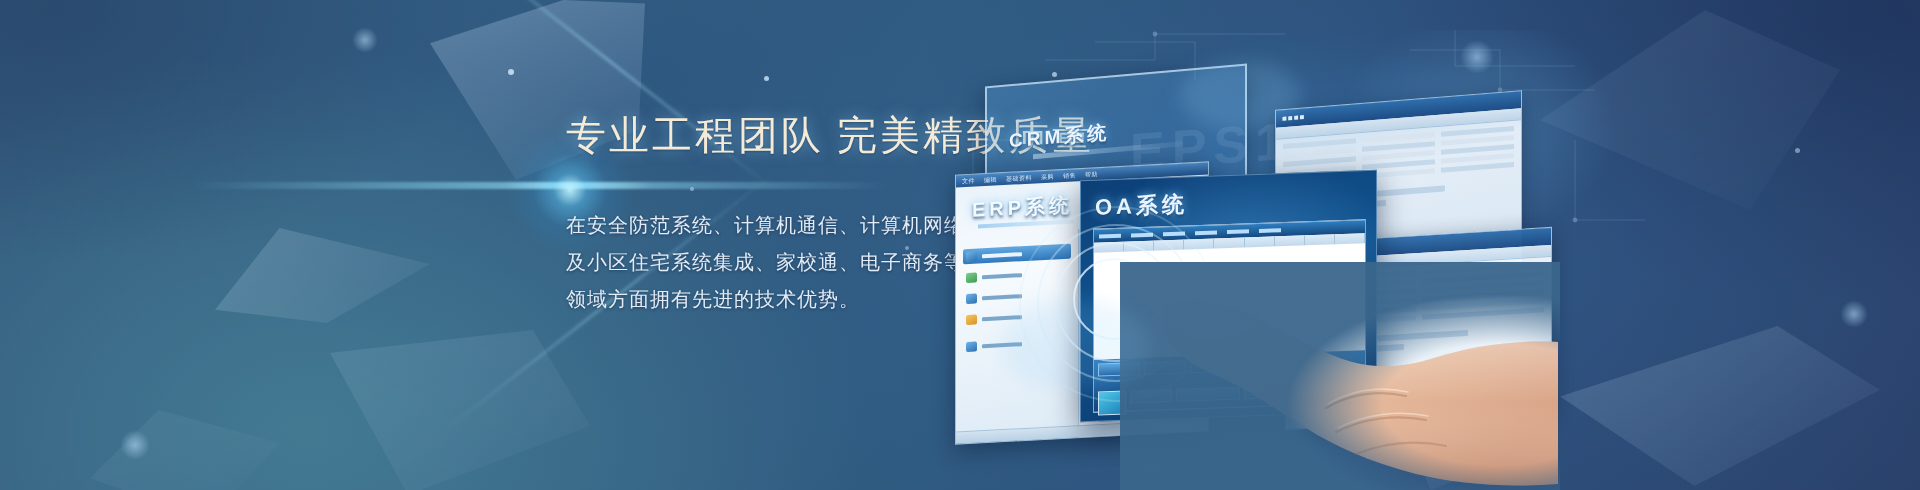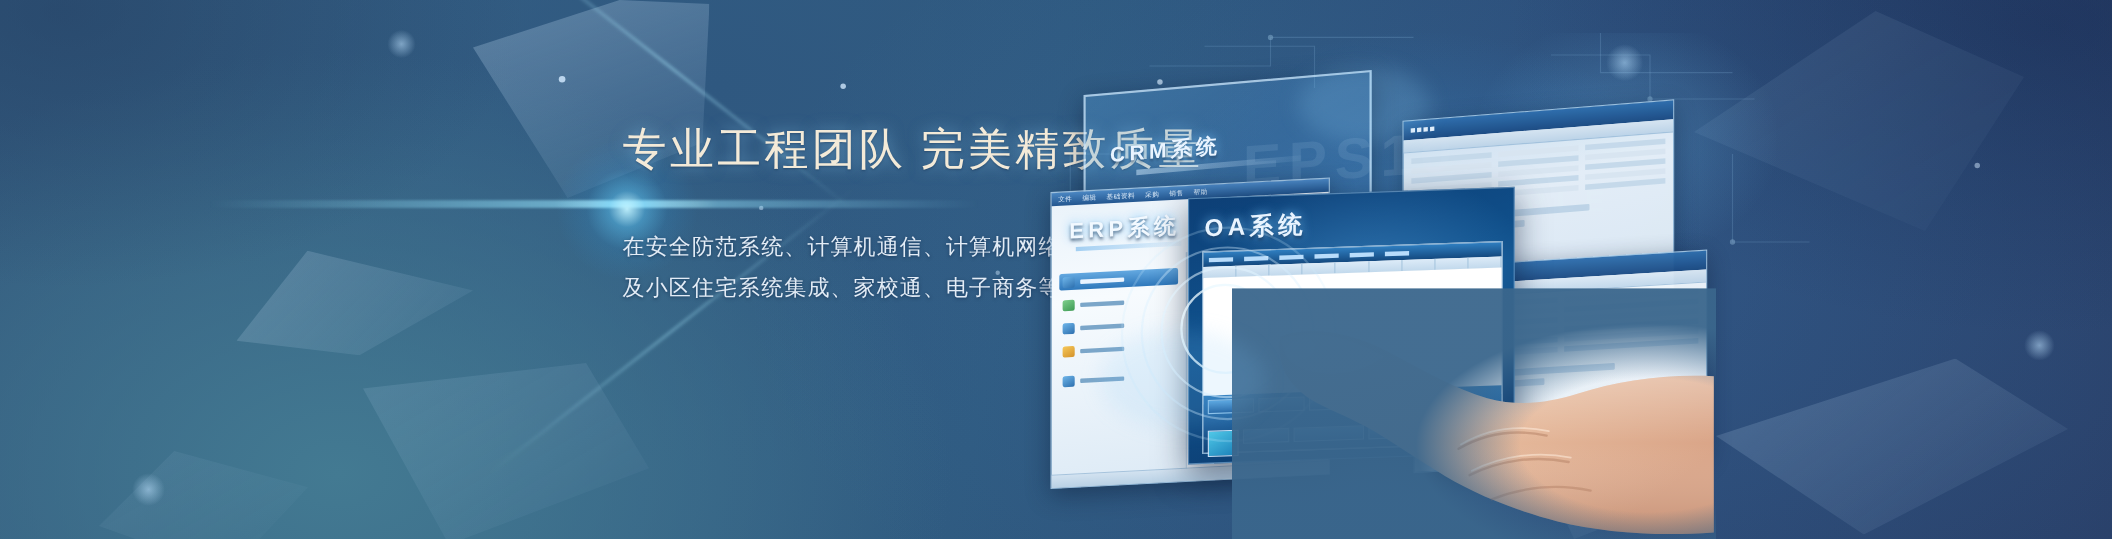--- a/index.html
+++ b/index.html
@@ -280,20 +280,21 @@
   <div class="flare-d1"></div>
   <div class="flare-d2"></div>
   <div class="flare-h"></div>
   <div class="flare-core"></div>
 
   <div class="copy">
     <div class="headline">专业工程团队  完美精致质量</div>
     <div class="subcopy">
       <div>在安全防范系统、计算机通信、计算机网络、智能大厦</div>
       <div>及小区住宅系统集成、家校通、电子商务等</div>
+      <div>领域方面拥有先进的技术优势。</div>
     </div>
   </div>
 
   <div class="cluster">
 
     <div class="glowfield"></div>
 
     <svg class="circuit" width="720" height="420">
       <g stroke="rgba(170,220,255,0.30)" stroke-width="1" fill="none">
         <path d="M90 40 H200 V14 H330"></path>

